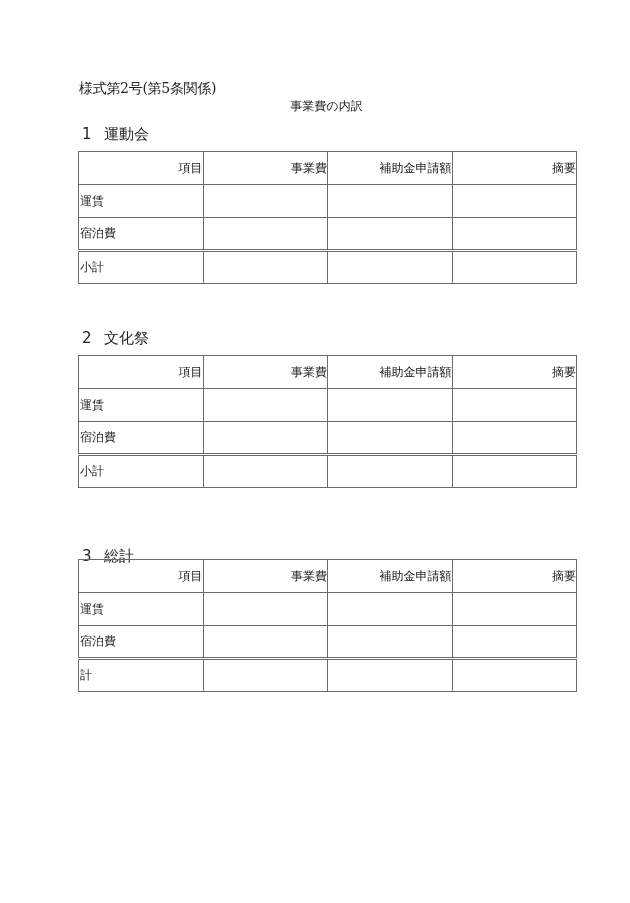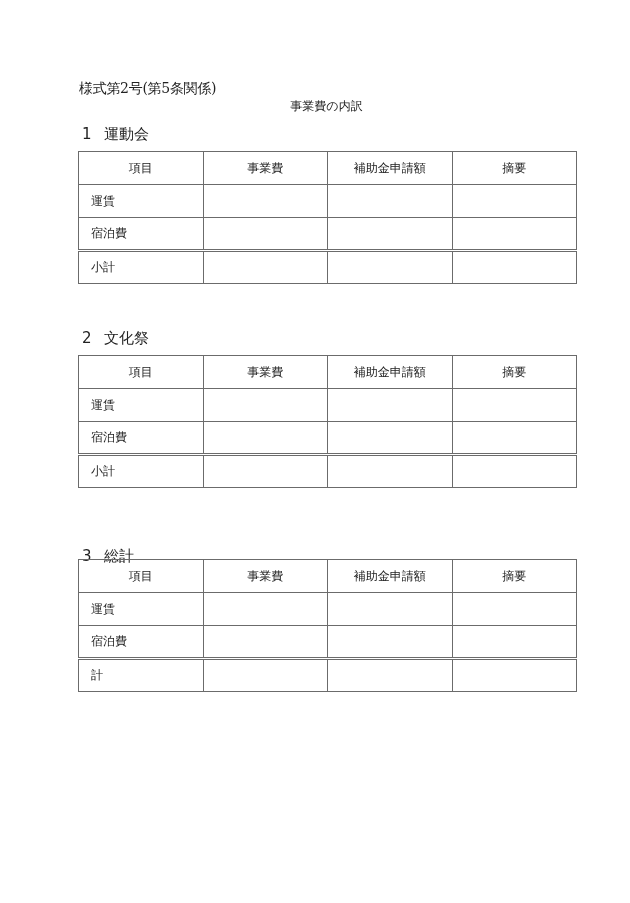--- a/index.html
+++ b/index.html
@@ -59,25 +59,25 @@
     table.breakdown th,
     table.breakdown td {
       border: 1px solid #6b6b6b;
       height: 33px;
       padding: 0;
       font-weight: normal;
       box-sizing: border-box;
       white-space: nowrap;
     }
     table.breakdown th {
-      text-align: center;
+      text-align: right;
     }
     table.breakdown td.item {
       text-align: left;
-      padding-left: 12px;
+      padding-left: 1px;
     }
     table.breakdown tr.total-row td {
       border-top: 3px double #6b6b6b;
     }
   </style>
 </head>
 <body>
 
 <div class="form-number">様式第2号(第5条関係)</div>
 <div class="doc-title">事業費の内訳</div>

